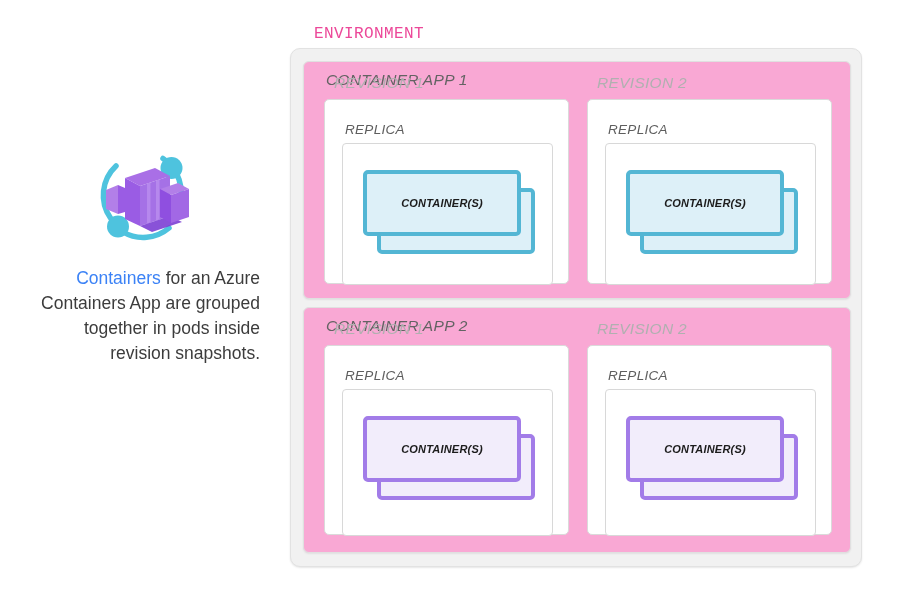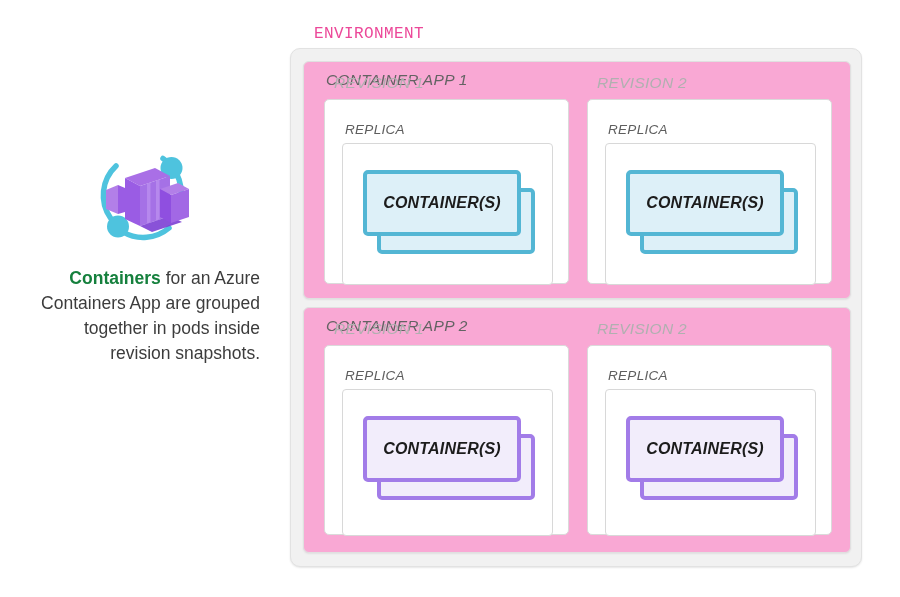--- a/index.html
+++ b/index.html
@@ -35,22 +35,22 @@
   #legend-caption {
     margin-top: 14px;
     width: 232px;
     text-align: right;
     font-size: 17.5px;
     line-height: 25px;
     color: #3c3c3c;
     font-family: "Liberation Sans", sans-serif;
   }
   #legend-caption b {
-    font-weight: bold;
-    color: #15803d;
+    font-weight: normal;
+    color: #3b82f6;
   }
 
   
   #env-label {
     position: absolute;
     left: 314px;
     top: 25px;
     font-size: 16px;
     letter-spacing: 0.4px;
     color: #ec4899;
@@ -170,21 +170,21 @@
   .c-front {
     left: 0px;
     top: 0px;
     width: 158px;
     height: 66px;
     display: flex;
     align-items: center;
     justify-content: center;
   }
   .c-label {
-    font-size: 16px;
+    font-size: 11px;
     font-weight: bold;
     letter-spacing: 0.2px;
     color: #1c1c1c;
     font-family: "Liberation Sans", sans-serif;
     white-space: nowrap;
   }
 
   
   .theme-blue .c-box   { border-color: #53b6d4; background: #ddf0f8; }
   

